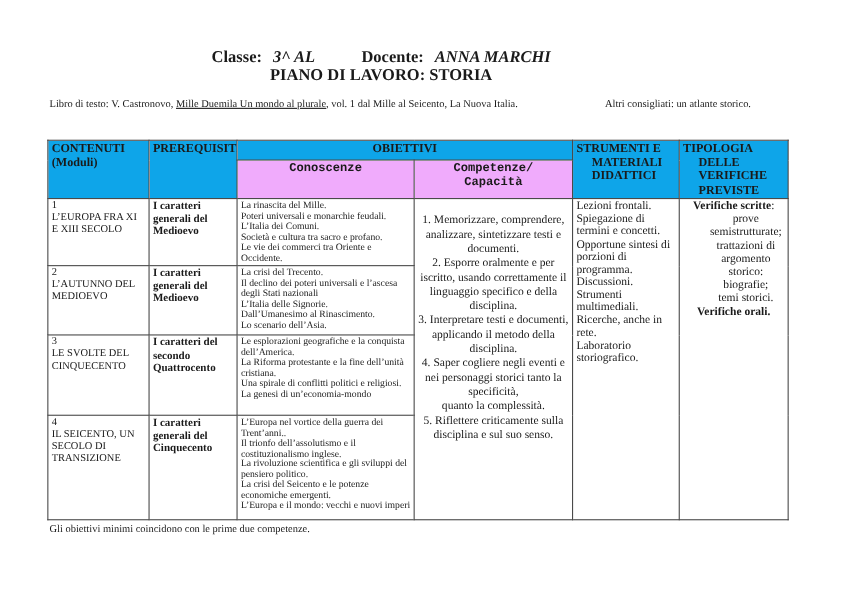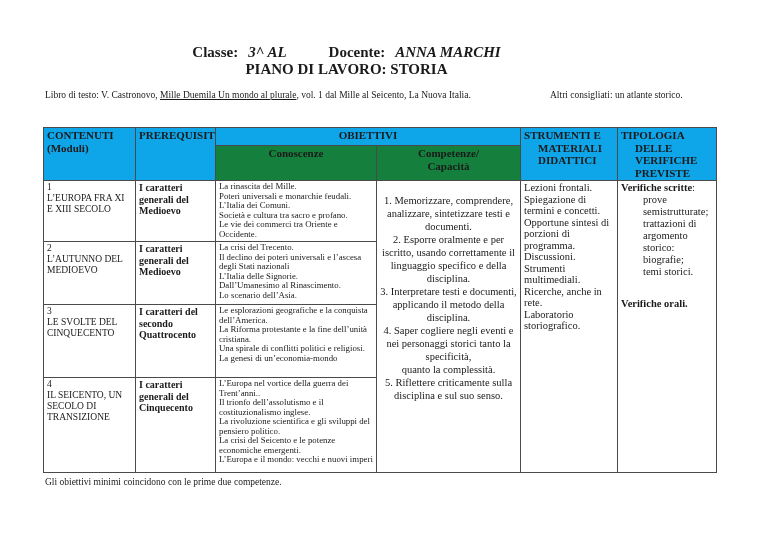--- a/index.html
+++ b/index.html
@@ -16,34 +16,34 @@
   .info-block{position:absolute;top:90px;left:45px;width:700px;
     font-size:9.5px;line-height:11.4px;}
   .info-line{position:relative;white-space:nowrap;}
   .u{text-decoration:underline;}
   .altri{position:absolute;left:505px;top:0;}
   table{position:absolute;top:127px;left:43px;border-collapse:collapse;
     table-layout:fixed;width:673px;}
   th,td{border:1px solid #4a4a4a;vertical-align:top;text-align:left;
     padding:1px 3px;overflow:hidden;}
   th{background:#0ea5e9;font-size:11px;line-height:12.5px;font-weight:bold;}
-  tr.subhead th{background:#15803d;text-align:center;}
+  tr.subhead th{background:#f0abfc;text-align:center;font-family:Liberation Mono, monospace;}
   th.hang{padding-left:17px;text-indent:-14px;}
   col.c1{width:92px;} col.c2{width:80px;} col.c3{width:161px;}
   col.c4{width:144px;} col.c5{width:97px;} col.c6{width:99px;}
   .pre{white-space:pre-line;}
   td.contenuti{font-size:9.5px;line-height:11px;}
   td.prereq{font-size:10px;line-height:11.5px;font-weight:bold;}
   td.conoscenze{font-size:8.8px;line-height:9.5px;margin-left:40px;}
   td.competenze{font-size:10.5px;line-height:13px;padding:13px 2px;text-align:center;}
   td.strumenti{font-size:10.5px;line-height:11.5px;}
-  td.tipologia{font-size:10.5px;line-height:12px;overflow-wrap:anywhere;}
+  td.tipologia{font-size:10.5px;line-height:12px;overflow-wrap:anywhere;text-align:center;}
   .tip-head{font-weight:bold;}
   .tip-items{padding-left:22px;white-space:pre-line;}
-  .tip-orali{font-weight:bold;margin-top:20px;}
+  .tip-orali{font-weight:bold;}
   .footnote{position:absolute;top:477px;left:45px;font-size:9.5px;}
 </style>
 </head>
 <body>
 
 <div class="title-block">
   <div>
     <span>Classe:</span><span class="sp-sm"></span><span class="t-italic">3^ AL</span><span class="sp-lg"></span><span>Docente:</span><span class="sp-sm"></span><span class="t-italic">ANNA MARCHI</span>
   </div>
   <div>PIANO DI LAVORO: STORIA</div>

